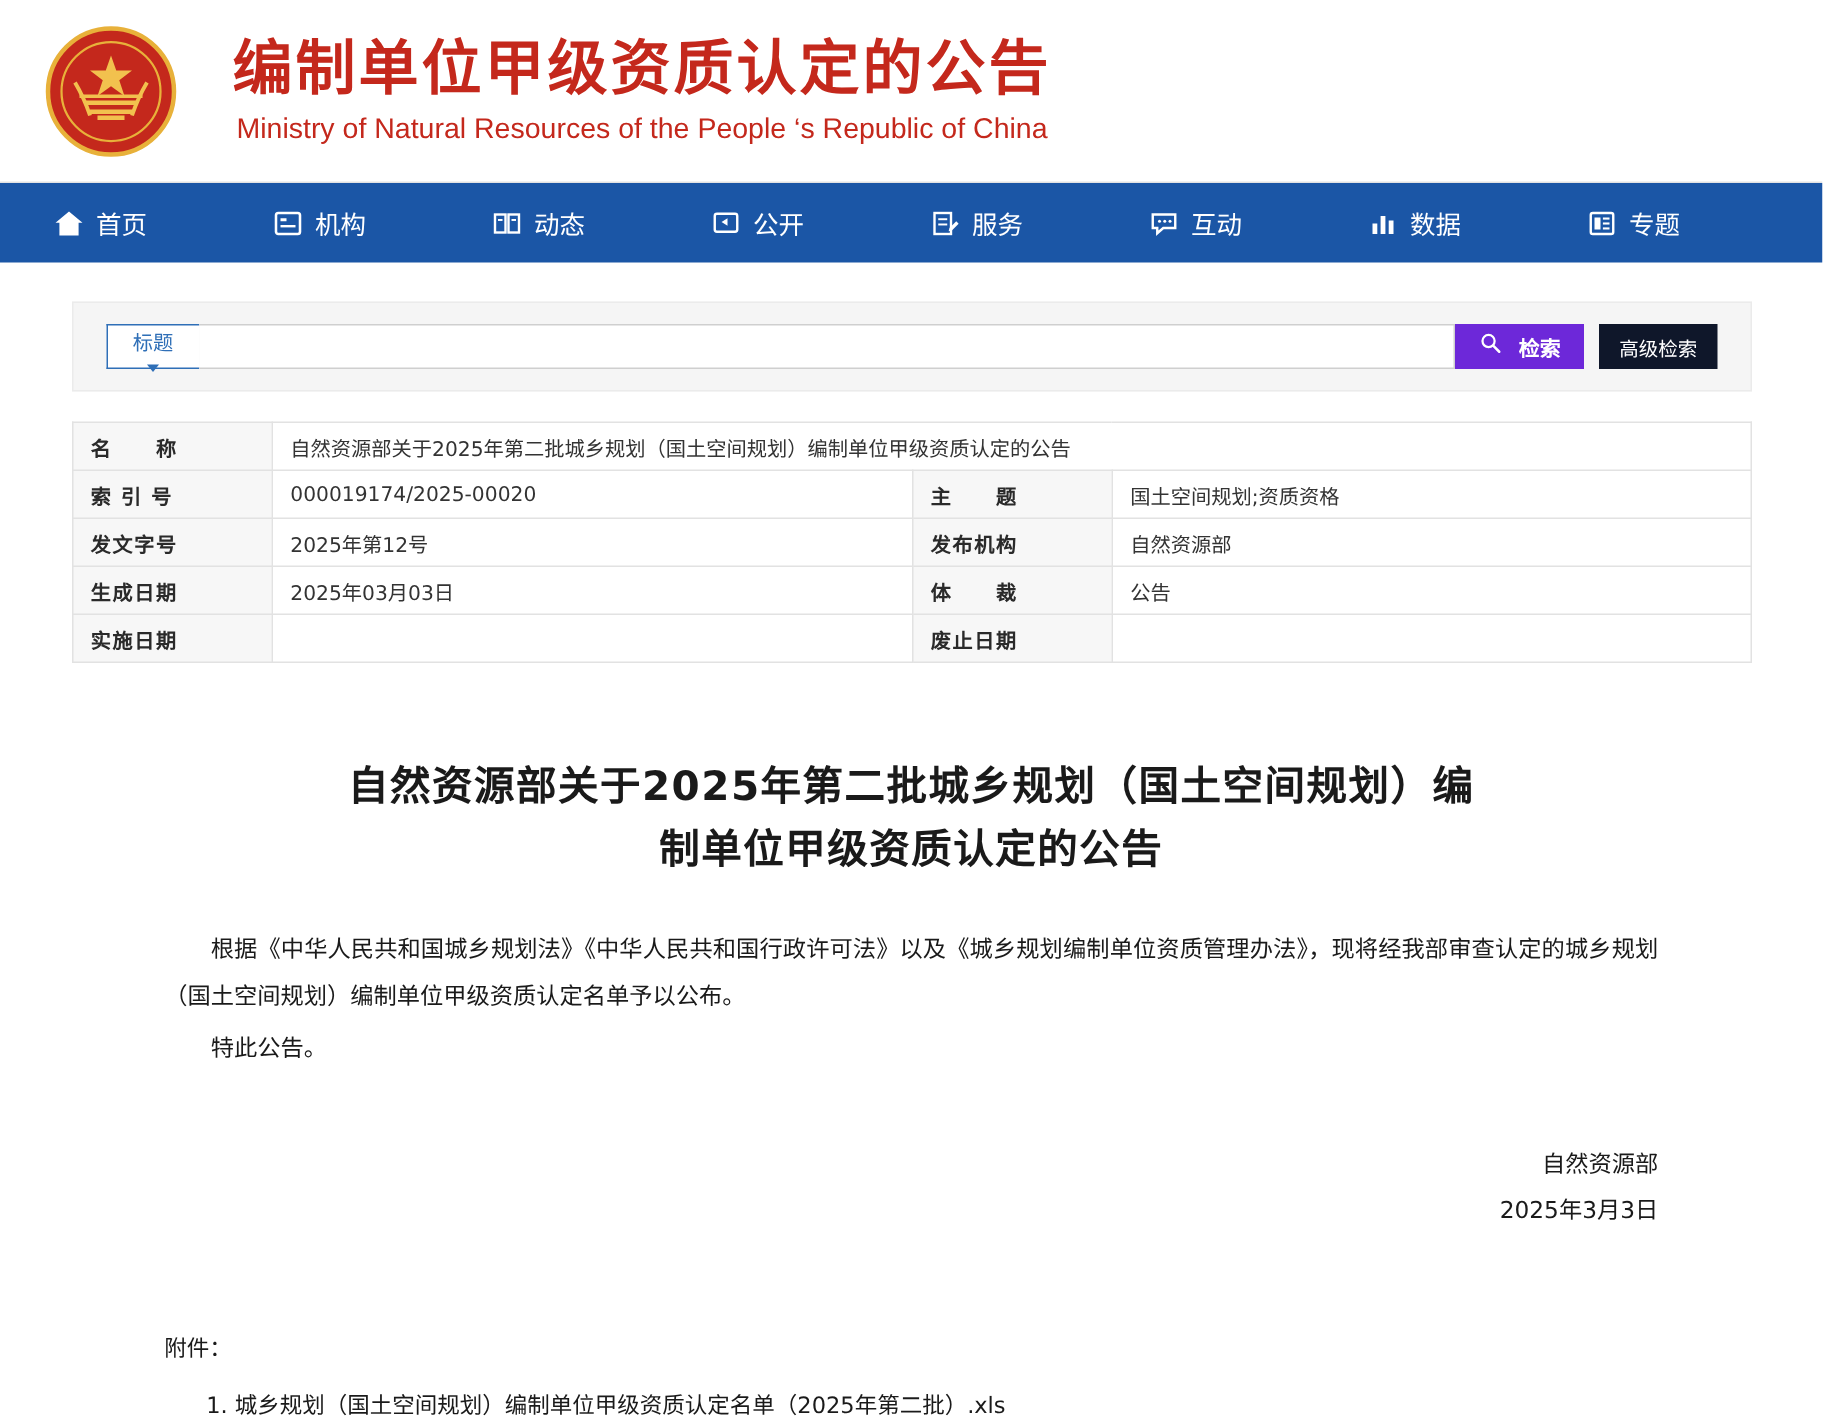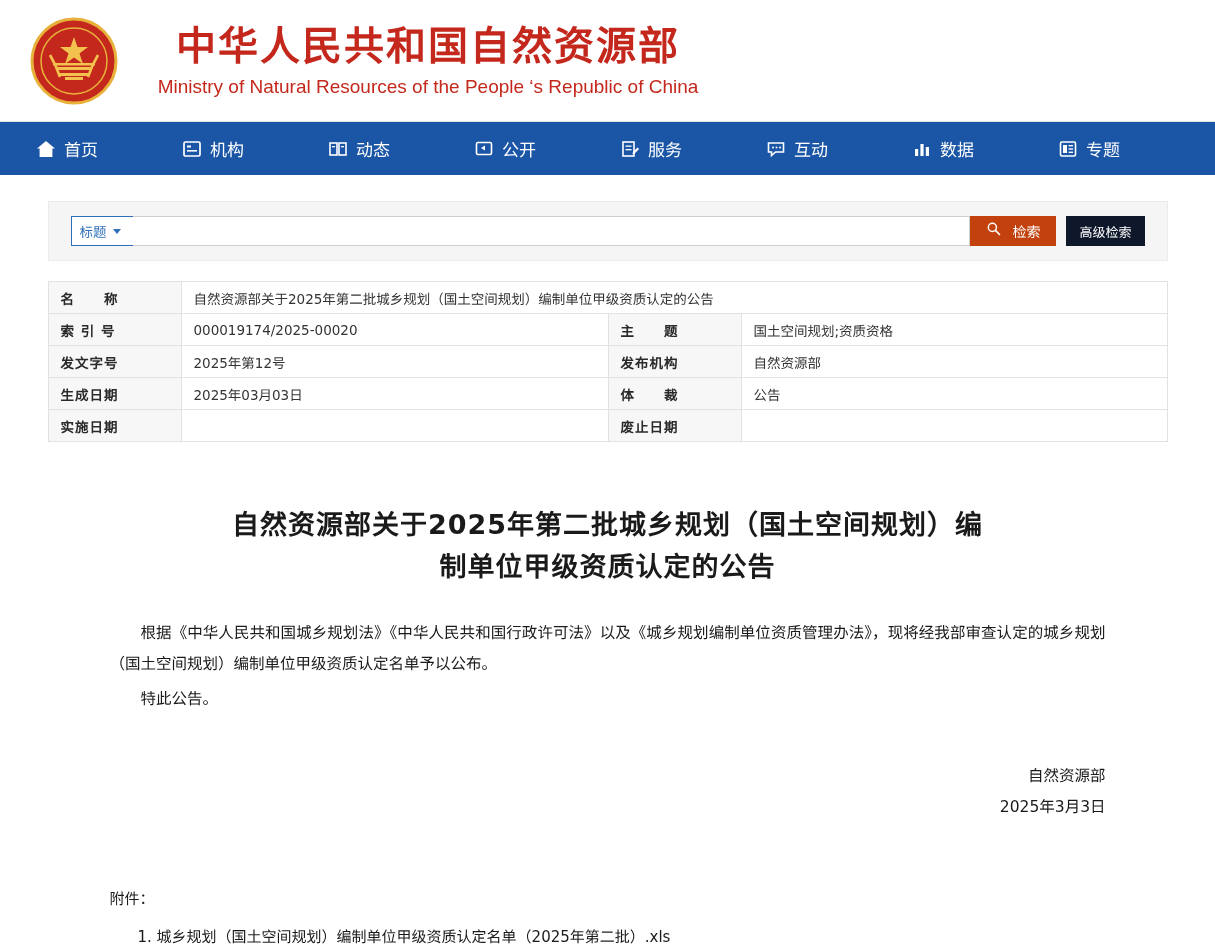--- a/index.html
+++ b/index.html
@@ -109,20 +109,21 @@
     border: 1px solid #2f6fb7;
     border-right: none;
     color: #2f6fb7;
     font-size: 13.5px;
     display: flex;
     align-items: center;
     gap: 6px;
     padding: 0 8px;
     cursor: pointer;
     font-family: "DejaVu Sans", "Liberation Sans", sans-serif;
+    flex-direction: column;
   }
   .caret-down {
     width: 0; height: 0;
     border-left: 4px solid transparent;
     border-right: 4px solid transparent;
     border-top: 5px solid #2f6fb7;
     display: inline-block;
   }
   .search-input {
     flex: 1;
@@ -131,30 +132,31 @@
     border-left: none;
     background: #ffffff;
     outline: none;
     padding: 0 10px;
     font-size: 13.5px;
     color: #333;
     font-family: "DejaVu Sans", "Liberation Sans", sans-serif;
   }
   .btn-search {
     height: 30px;
-    background: #c2410c;
+    background: #6d28d9;
     color: #ffffff;
     font-size: 14px;
     border: none;
     padding: 5px 16px;
     display: flex;
     align-items: center;
     gap: 6px;
     cursor: pointer;
     font-family: "DejaVu Sans", "Liberation Sans", sans-serif;
+    font-weight: bold;
   }
   .btn-adv {
     height: 30px;
     background: #0f172a;
     color: #ffffff;
     font-size: 13px;
     border: none;
     padding: 0 13px;
     margin-left: 10px;
     display: flex;
@@ -251,21 +253,21 @@
       <path d="M26 50 h36 v3 h-36 z" fill="#f2c14e"></path>
       <path d="M30 56 h28 v3 h-28 z" fill="#f2c14e"></path>
       <path d="M23 46 h42 v2.4 h-42 z" fill="#f2c14e"></path>
       <path d="M35 60 h18 v3 h-18 z" fill="#f2c14e"></path>
       <path d="M20 38 q6 10 10 22" stroke="#f2c14e" stroke-width="2.6" fill="none"></path>
       <path d="M68 38 q-6 10 -10 22" stroke="#f2c14e" stroke-width="2.6" fill="none"></path>
     </svg>
   </div>
 
   <div class="title-block">
-    <div class="title-cn">中华人民共和国自然资源部</div>
+    <div class="title-cn">编制单位甲级资质认定的公告</div>
     <div class="title-en">Ministry of Natural Resources of the People ‘s Republic of China</div>
   </div>
 
 </div>
 
 <div class="nav-bar">
 
   <div class="nav-item">
     <span class="nav-icon">
       <svg width="20" height="20" viewBox="0 0 20 20">

